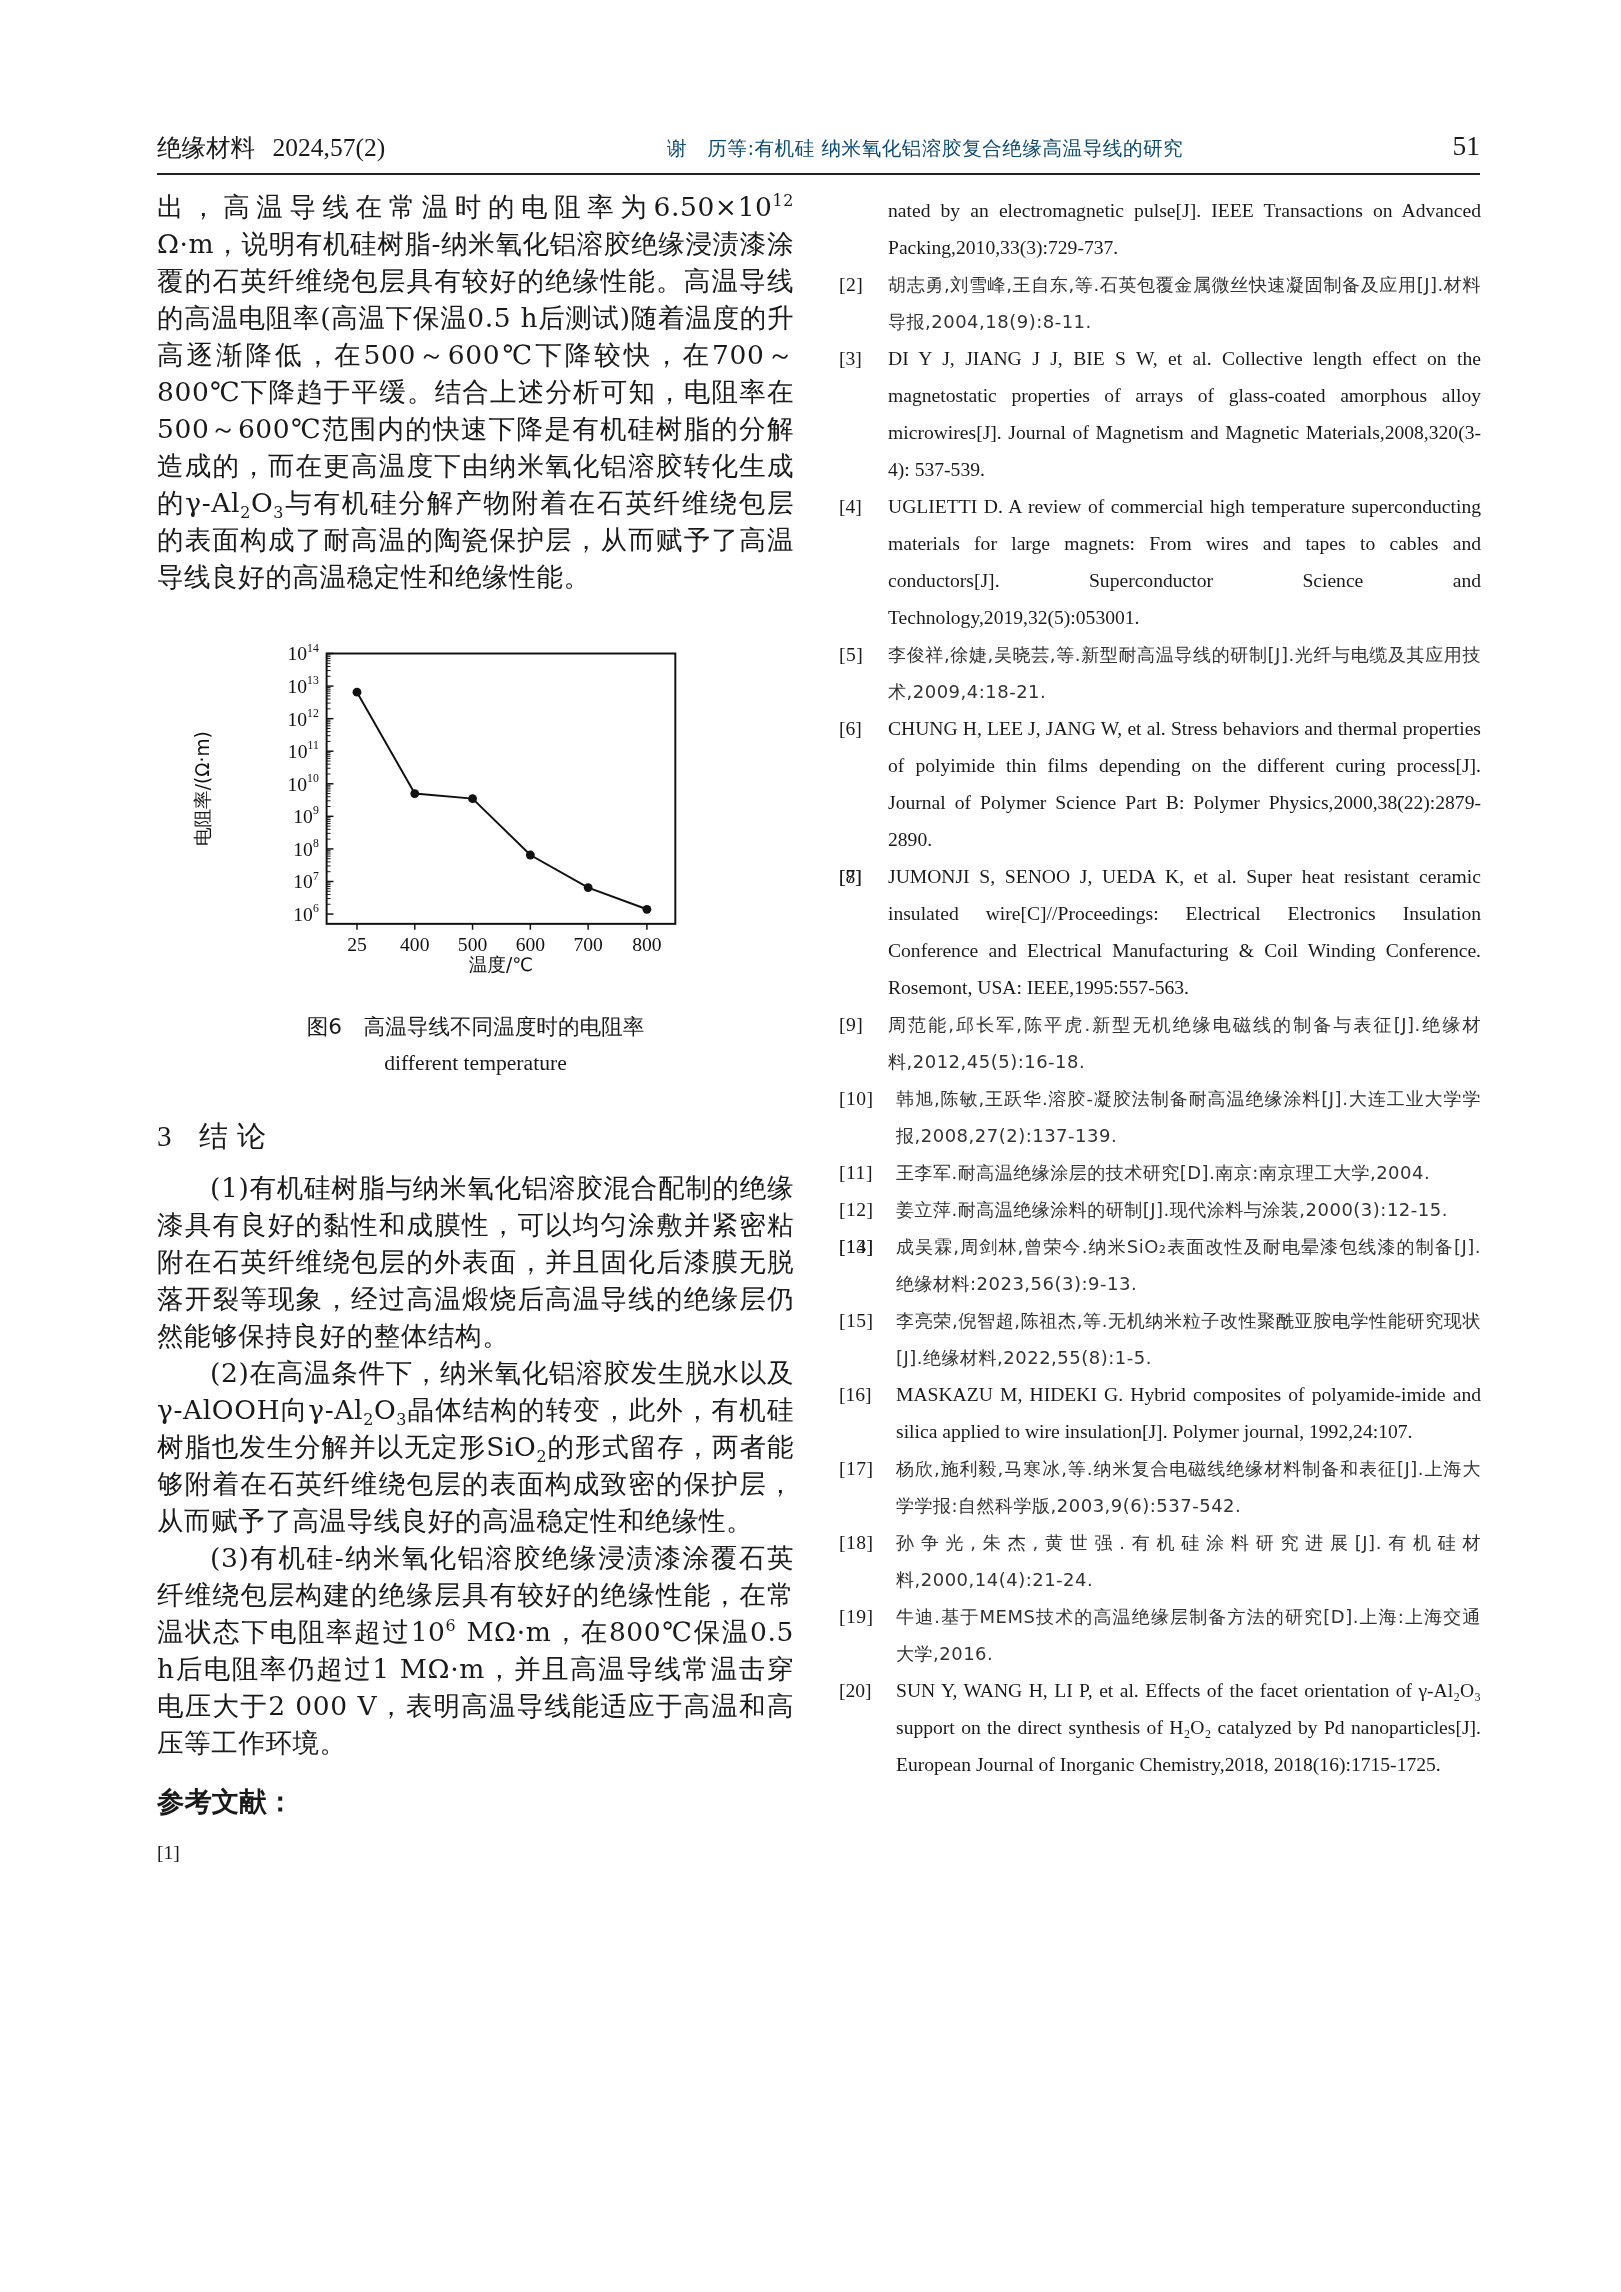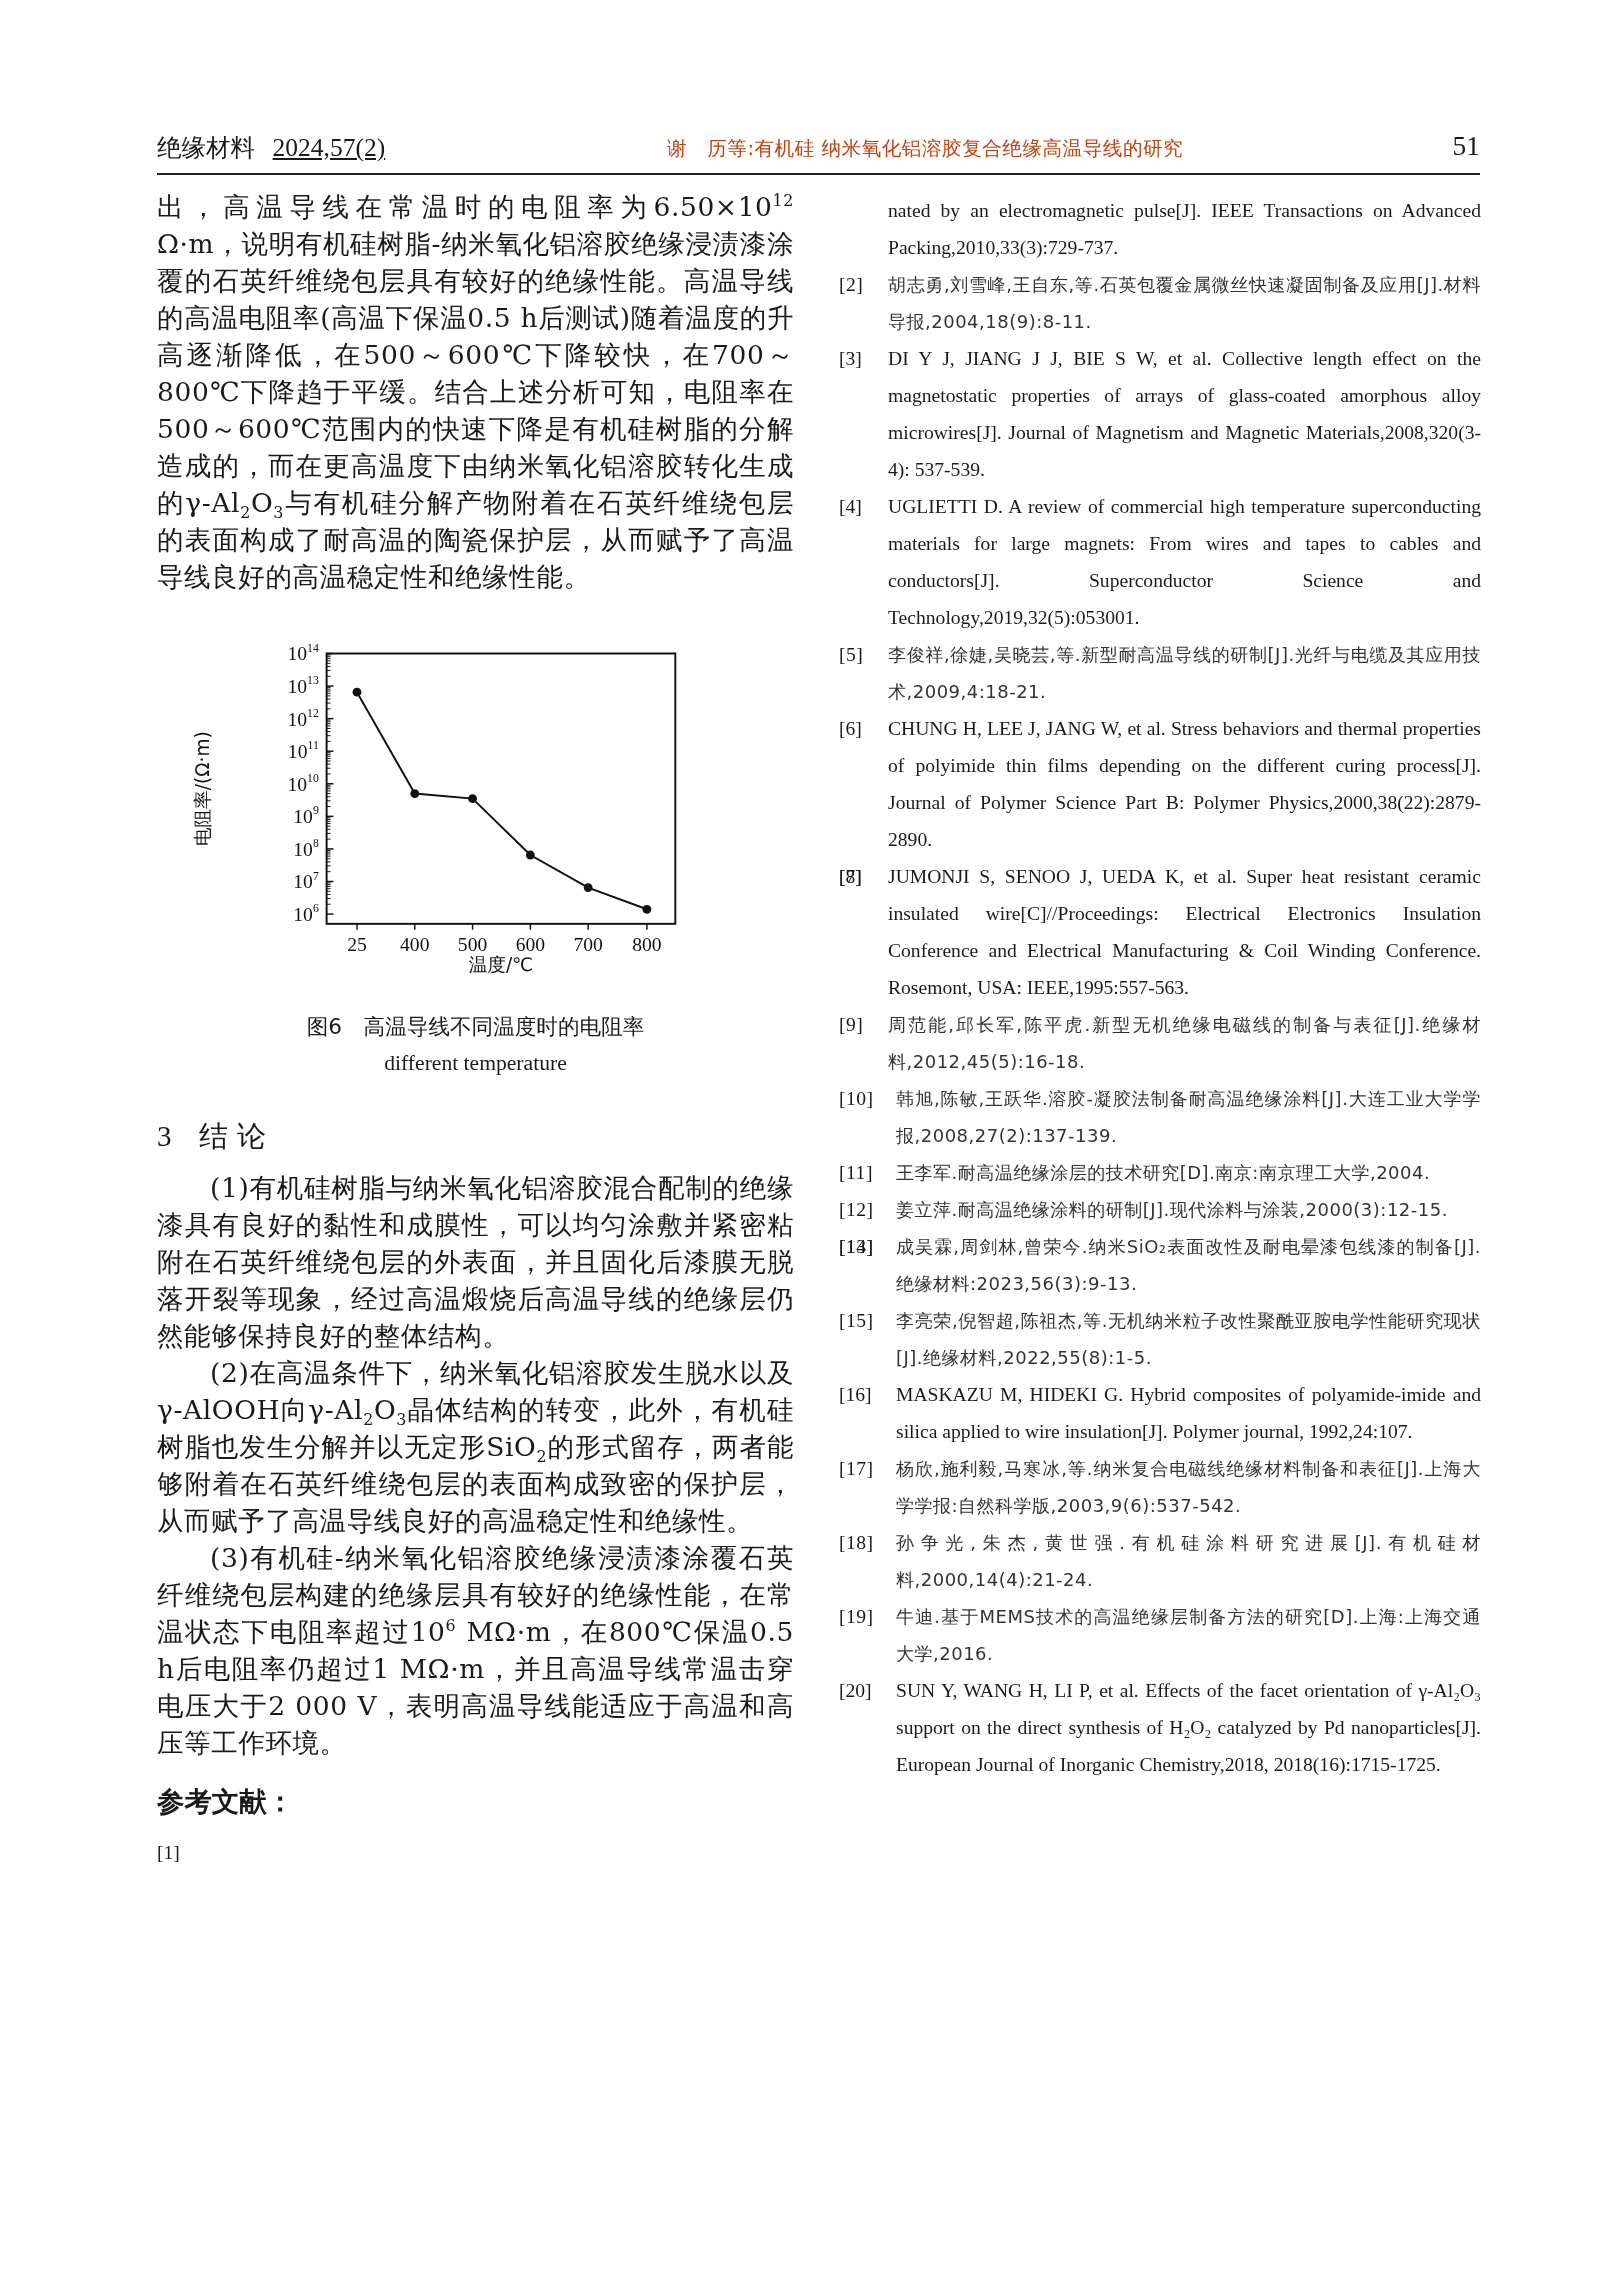--- a/index.html
+++ b/index.html
@@ -1,21 +1,21 @@
 <!DOCTYPE html>
 <html><head>
 <meta charset="utf-8">
 <style>
   html, body { margin:0; padding:0; background:#ffffff; }
   body { width:1621px; height:2293px; position:relative; overflow:hidden; color:#1a1a1a;
          font-family:"DejaVu Serif", "Liberation Serif", serif; }
   .header { position:absolute; left:157px; top:125px; width:1323px; height:43px; }
   .header .journal { position:absolute; left:0; top:5.9px; font-size:24.5px; font-family:"DejaVu Sans", sans-serif; }
-  .header .journal .vol { font-family:"Liberation Serif", serif; font-size:25.5px; margin-left:17.6px;text-decoration:underline; }
-  .header .running { position:absolute; left:510px; top:9.8px; font-size:19.6px; color:#c2410c; font-family:"DejaVu Sans", sans-serif; letter-spacing:0.5px; }
+  .header .journal .vol { font-family:"Liberation Serif", serif; font-size:25.5px; margin-left:17.6px; }
+  .header .running { position:absolute; left:510px; top:9.8px; font-size:19.6px; color:#0c4a6e; font-family:"DejaVu Sans", sans-serif; letter-spacing:0.5px; }
   .header .pageno { position:absolute; right:0; top:5.9px; font-size:27.4px; font-family:"Liberation Serif", serif;text-align:center; }
   .header-rule { position:absolute; left:157px; top:173px; width:1323px; height:2px; background:#222; }
 
   .colL { position:absolute; left:157px; top:188px; width:637px; }
   .colR { position:absolute; left:839px; top:192px; width:642px; }
 
   .para { font-size:26.5px; line-height:37px; text-align:justify; margin:0; letter-spacing:0.6px; }
   .para .indent { display:inline-block; width:53px; }
   sup, sub { font-size:0.6em; line-height:0; }
   .ln { display:block; }

